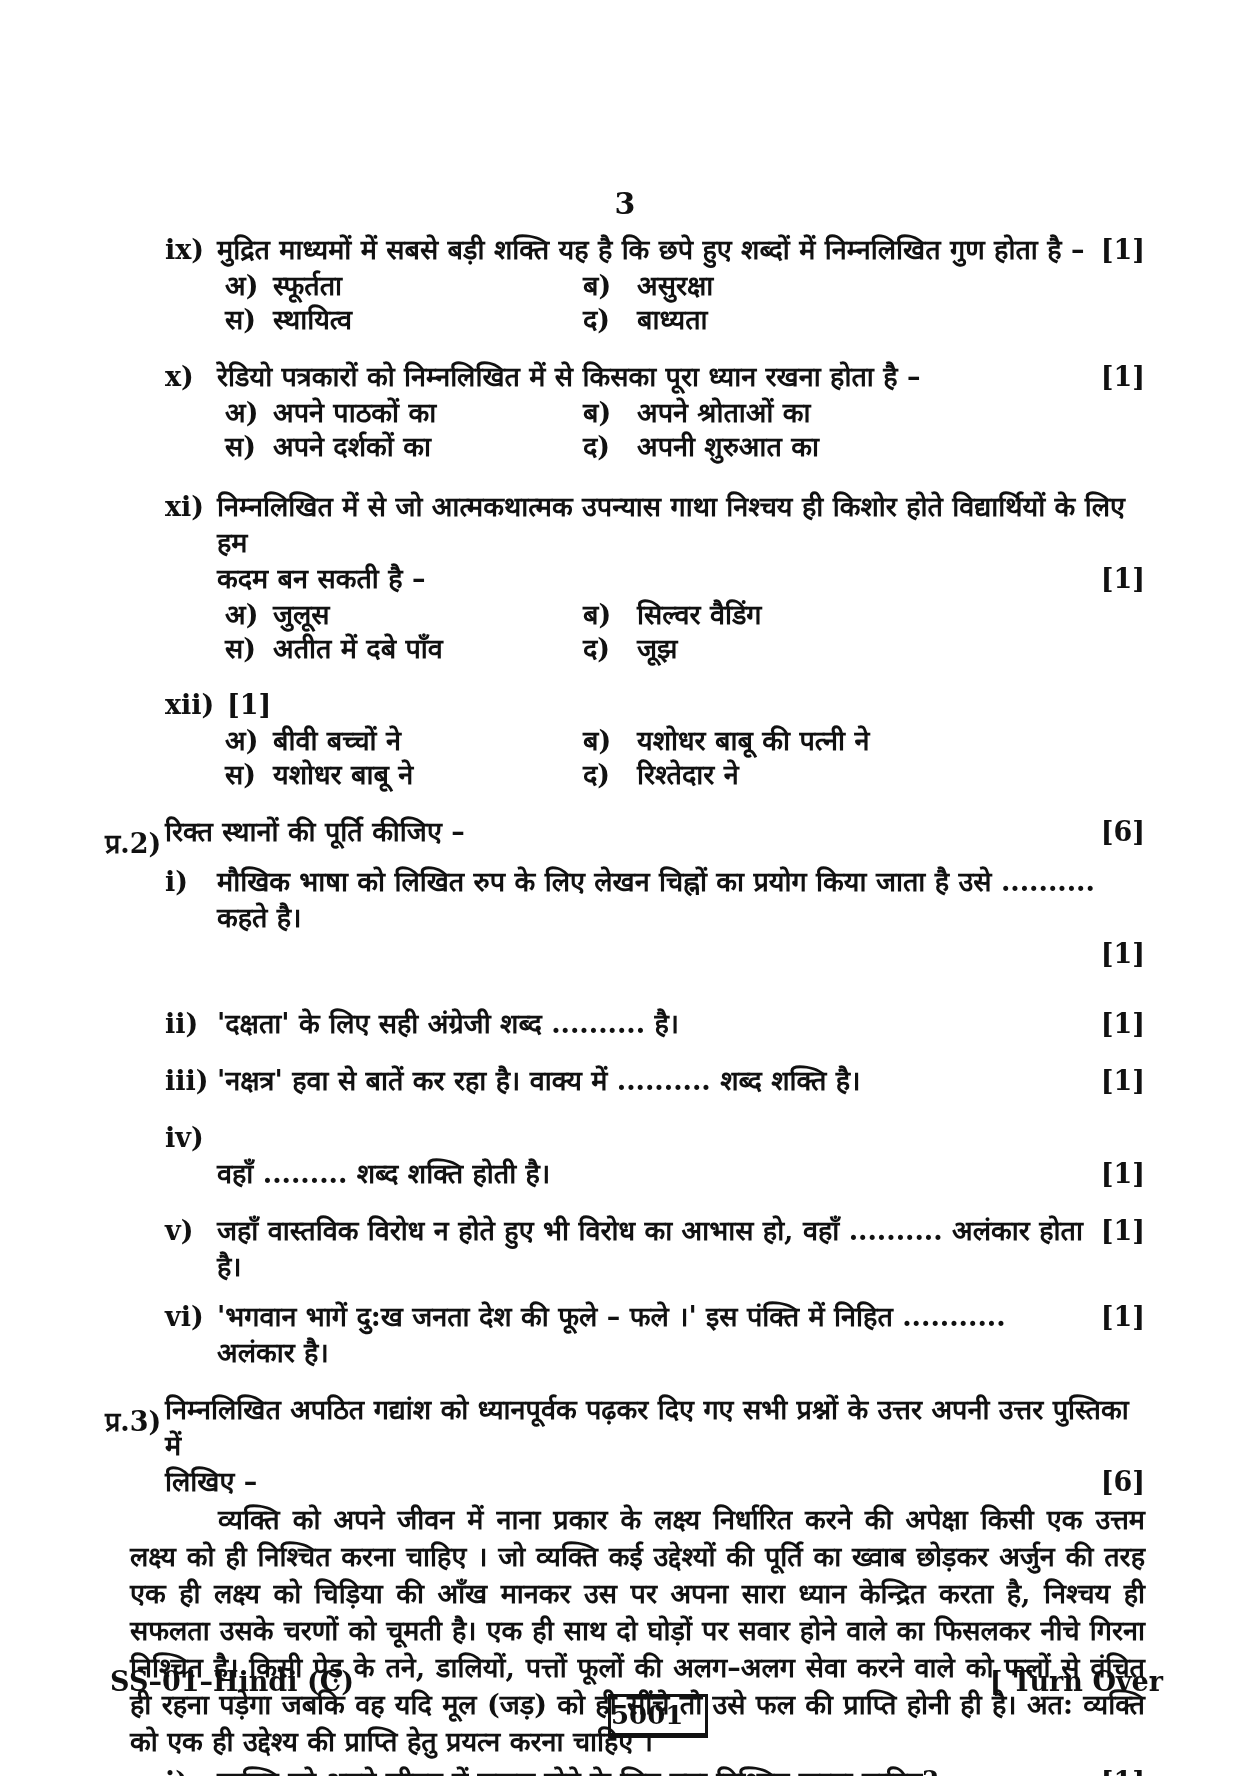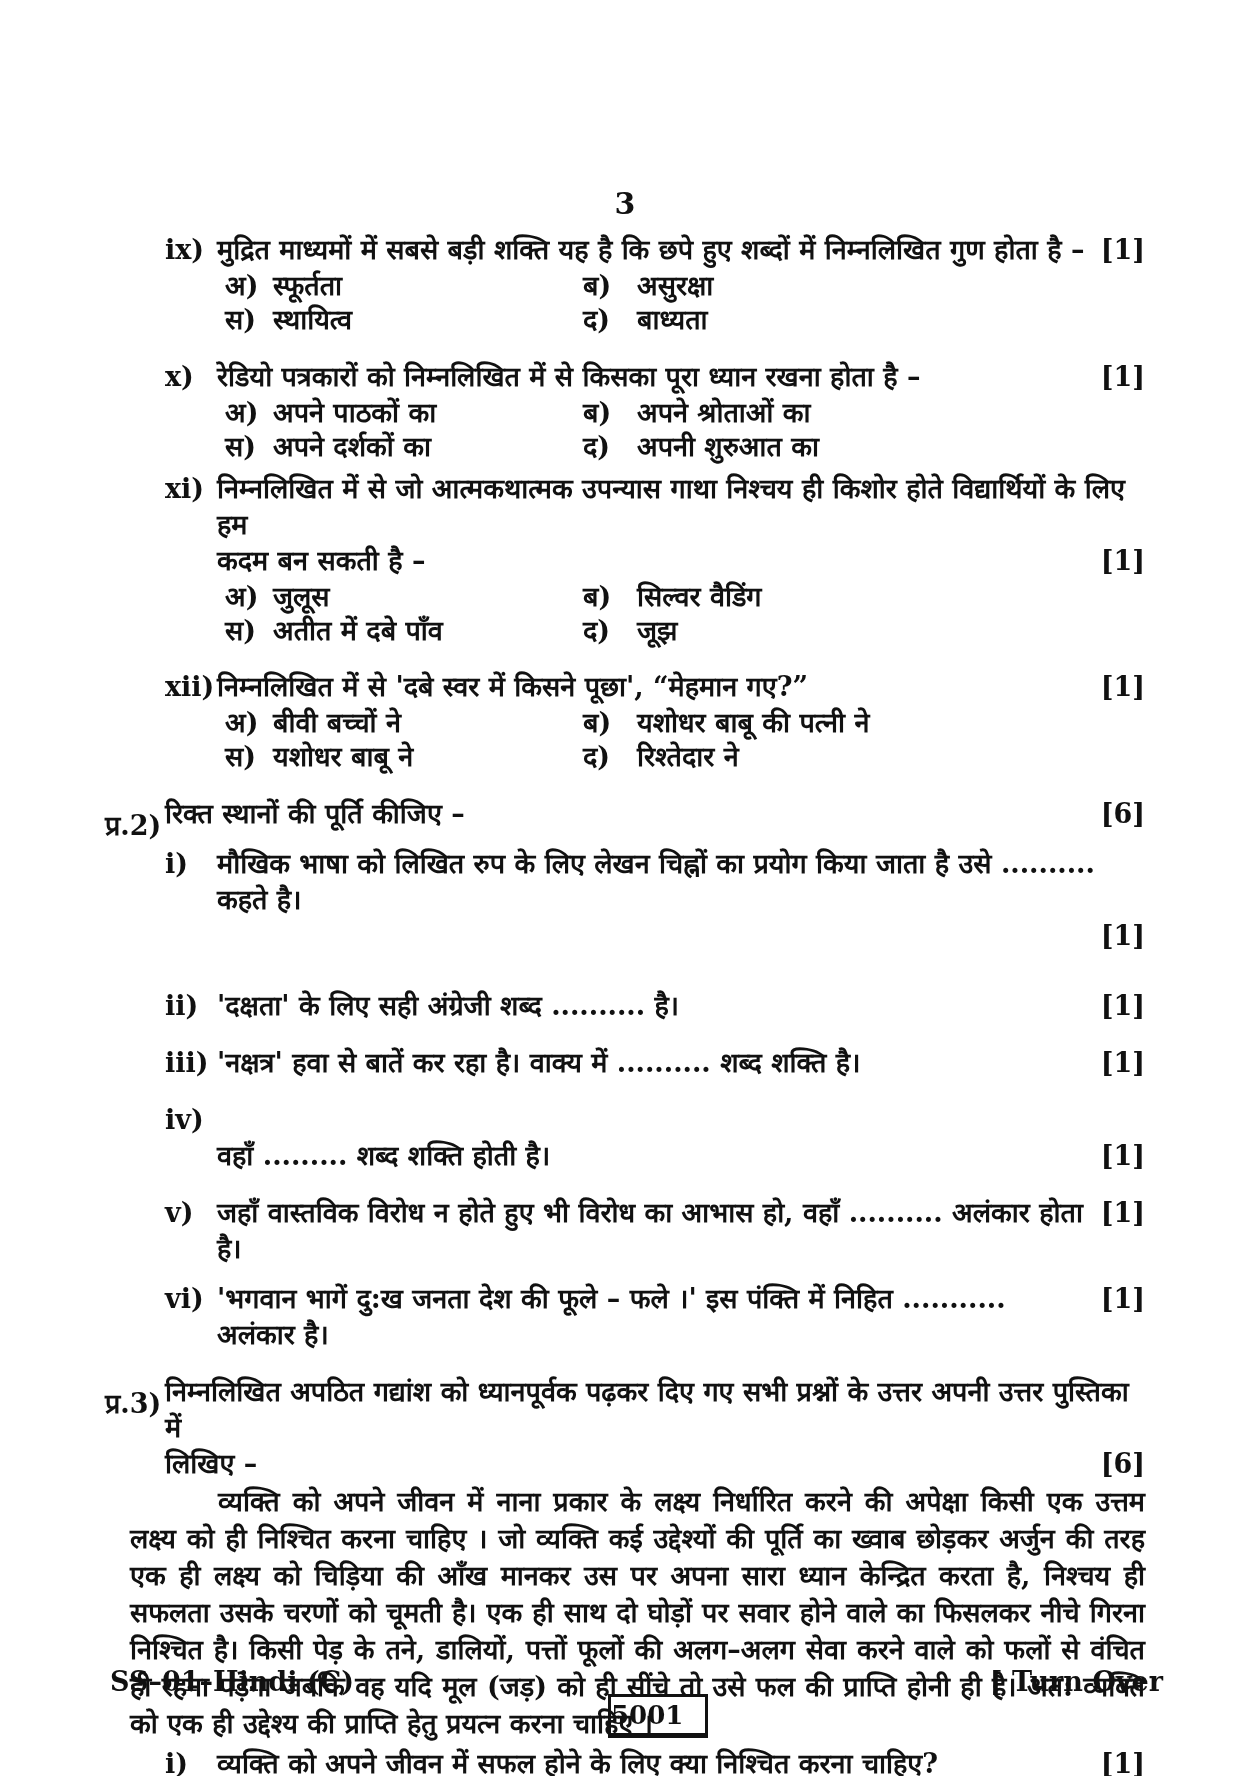--- a/index.html
+++ b/index.html
@@ -28,21 +28,21 @@
   .opttext2{position:absolute;left:532px;top:0;}
   
   .subrow{display:flex;align-items:flex-start;}
   .subnum{flex:none;width:52px;margin-left:60px;}
   .subtext{flex:1;}
   
   .passage{margin-left:25px;width:1015px;text-align:justify;text-indent:88px;line-height:37px;}
   
   #q-ix{margin-top:6px;}
   #q-x{margin-top:23px;}
-  #q-xi{margin-top:8px;}
+  #q-xi{margin-top:26px;}
   #q-xii{margin-top:22px;}
   #q2-head{margin-top:23px;}
   #q2-i{margin-top:2px;}
   #q2-ii{margin-top:34px;}
   #q2-iii{margin-top:21px;}
   #q2-iv{margin-top:21px;}
   #q2-v{margin-top:21px;}
   #q2-vi{margin-top:14px;}
   #q3-head{margin-top:21px;}
   #q3-passage{margin-top:1px;}
@@ -115,21 +115,20 @@
   </div>
   <div class="optrow">
     <span class="optletter">स)</span>
     <span class="opttext">अतीत में दबे पाँव</span>
     <span class="optletter2">द)</span>
     <span class="opttext2">जूझ</span>
   </div>
 
   <div class="qrow" id="q-xii">
     <span class="qnum">xii)</span>
-    <span class="qtext">निम्नलिखित में से 'दबे स्वर में किसने पूछा', “मेहमान गए?”</span>
     <span class="marks">[1]</span>
   </div>
   <div class="optrow">
     <span class="optletter">अ)</span>
     <span class="opttext">बीवी बच्चों ने</span>
     <span class="optletter2">ब)</span>
     <span class="opttext2">यशोधर बाबू की पत्नी ने</span>
   </div>
   <div class="optrow">
     <span class="optletter">स)</span>

